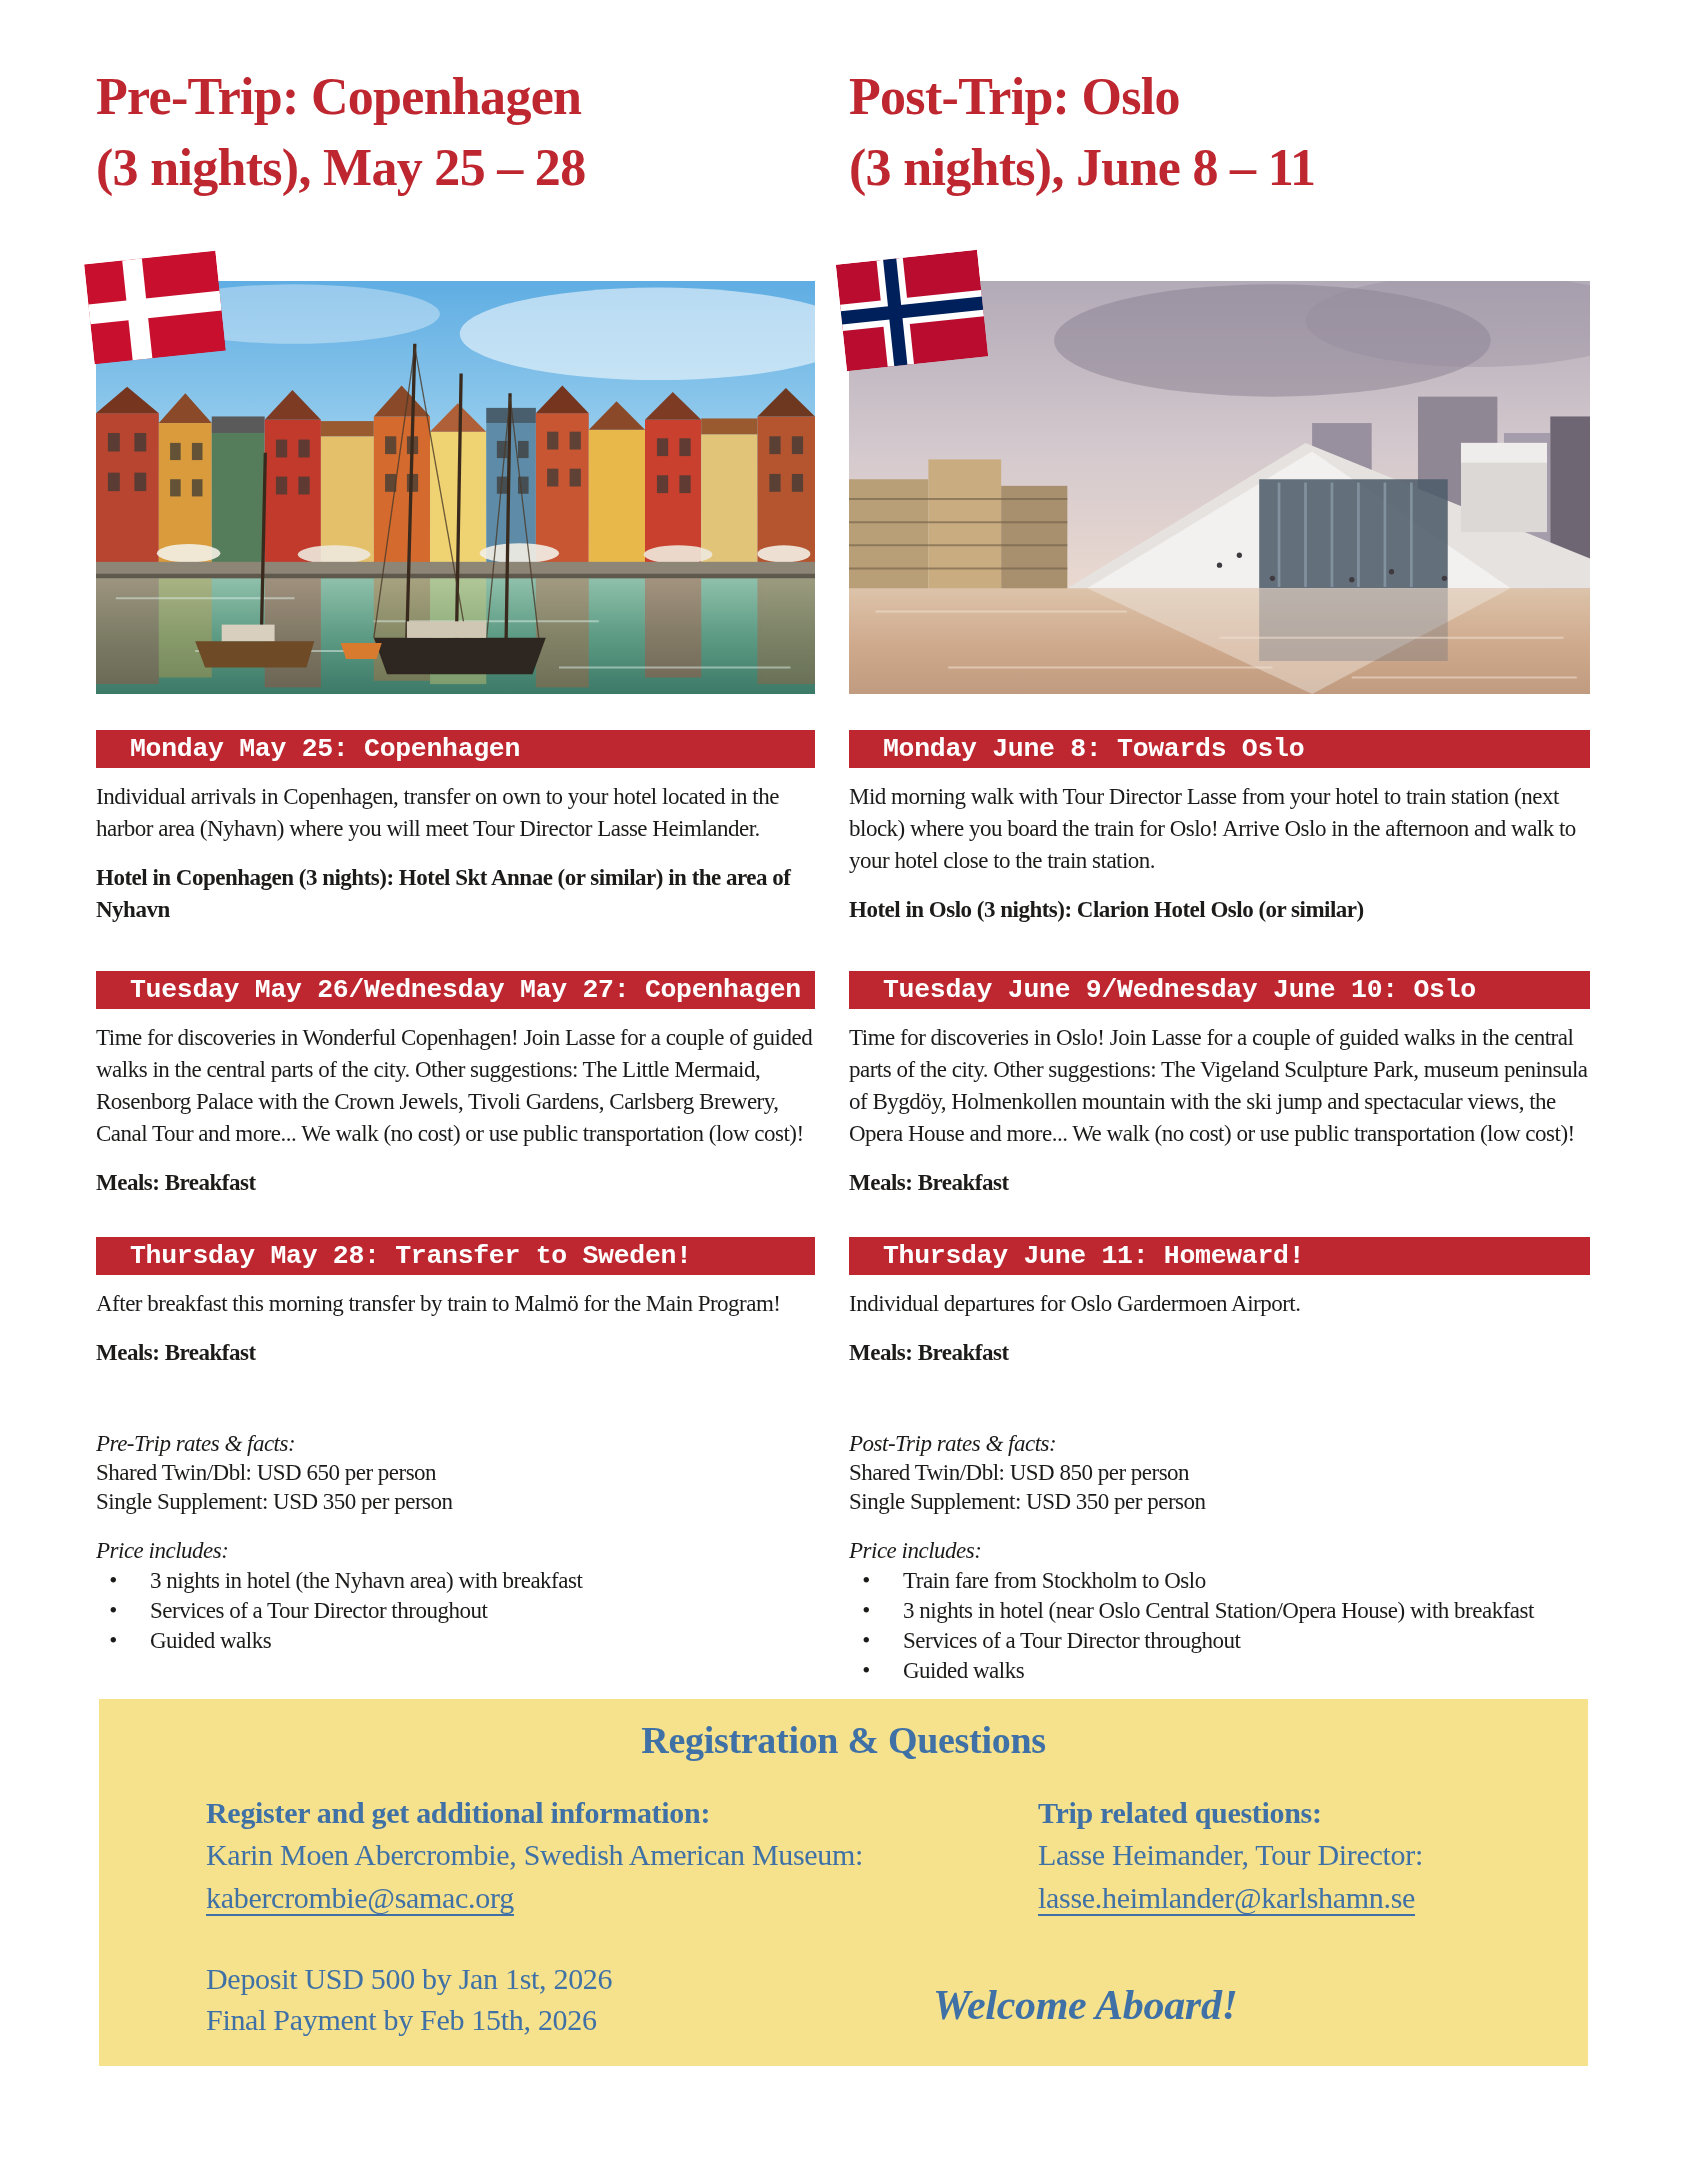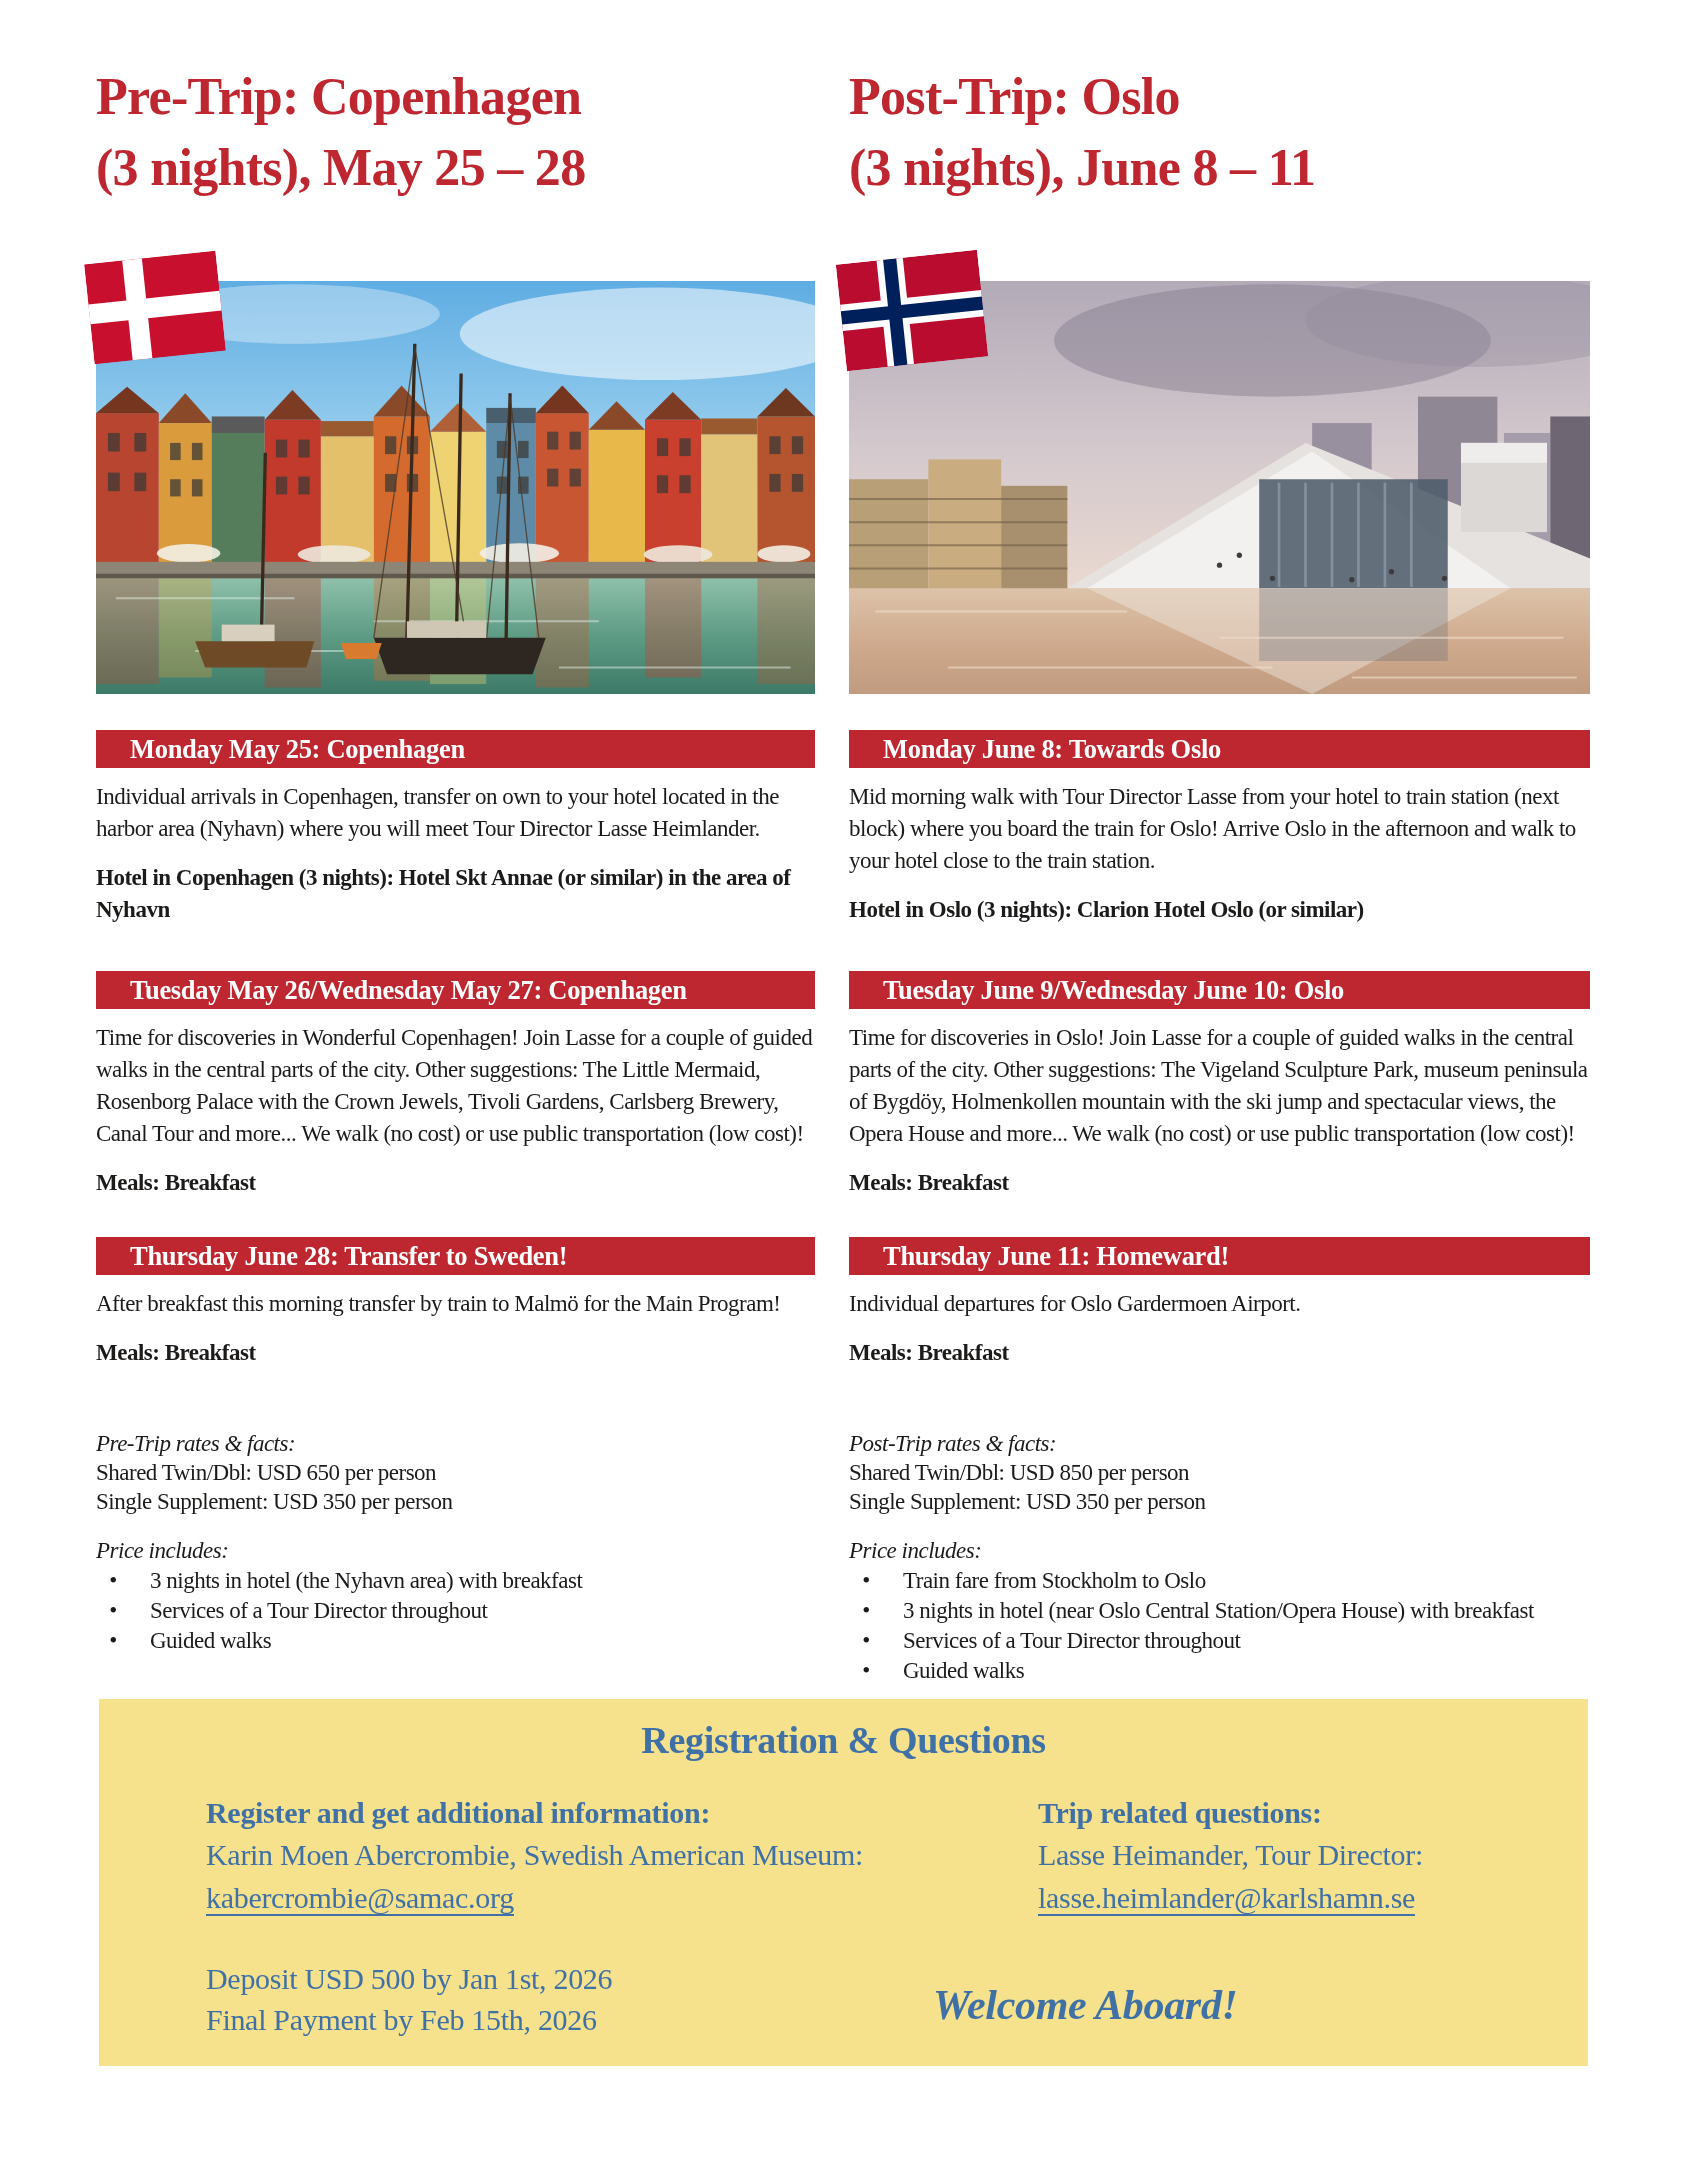--- a/index.html
+++ b/index.html
@@ -20,21 +20,21 @@
   .photo { position:absolute; top:281px; left:0; right:0; height:413px; }
   .photo svg.scene { position:absolute; inset:0; width:100%; height:100%; display:block; }
   .flag  { position:absolute; transform:rotate(-6deg); transform-origin:50% 50%; }
   .flag svg { display:block; }
 
   .day-bar {
     position:absolute; left:0; right:0; height:38px;
     background:#be2730; color:#ffffff;
     font-size:26.5px; font-weight:bold; line-height:38px;
     padding-left:34px; box-sizing:border-box; letter-spacing:-0.3px;
-    white-space:nowrap; overflow:hidden;
+    white-space:nowrap; overflow:hidden;font-family:Liberation Mono, monospace;
   }
   .bar-1 { top:730px; }
   .bar-2 { top:971px; }
   .bar-3 { top:1237px; }
 
   .section-body { position:absolute; left:0; right:0; font-size:23px; line-height:32px; letter-spacing:-0.5px; }
   .body-1 { top:781px; }
   .body-2 { top:1022px; }
   .body-3 { top:1288px; }
   .section-body p { margin:0 0 17px 0; }
@@ -224,21 +224,21 @@
       <p>Individual arrivals in Copenhagen, transfer on own to your hotel located in the harbor area (Nyhavn) where you will meet Tour Director Lasse Heimlander.</p>
       <p class="bold-line">Hotel in Copenhagen (3 nights): Hotel Skt Annae (or similar) in the area of Nyhavn</p>
     </div>
 
     <div class="day-bar bar-2">Tuesday May 26/Wednesday May 27: Copenhagen</div>
     <div class="section-body body-2">
       <p>Time for discoveries in Wonderful Copenhagen! Join Lasse for a couple of guided walks in the central parts of the city. Other suggestions: The Little Mermaid, Rosenborg Palace with the Crown Jewels, Tivoli Gardens, Carlsberg Brewery, Canal Tour and more... We walk (no cost) or use public transportation (low cost)!</p>
       <p class="bold-line">Meals: Breakfast</p>
     </div>
 
-    <div class="day-bar bar-3">Thursday June 28: Transfer to Sweden!</div>
+    <div class="day-bar bar-3">Thursday May 28: Transfer to Sweden!</div>
     <div class="section-body body-3">
       <p>After breakfast this morning transfer by train to Malmö for the Main Program!</p>
       <p class="bold-line">Meals: Breakfast</p>
     </div>
 
     <div class="rates">
       <div class="rates-heading">Pre-Trip rates &amp; facts:</div>
       <div>Shared Twin/Dbl: USD 650 per person</div>
       <div>Single Supplement: USD 350 per person</div>
       <div class="includes-heading">Price includes:</div>

